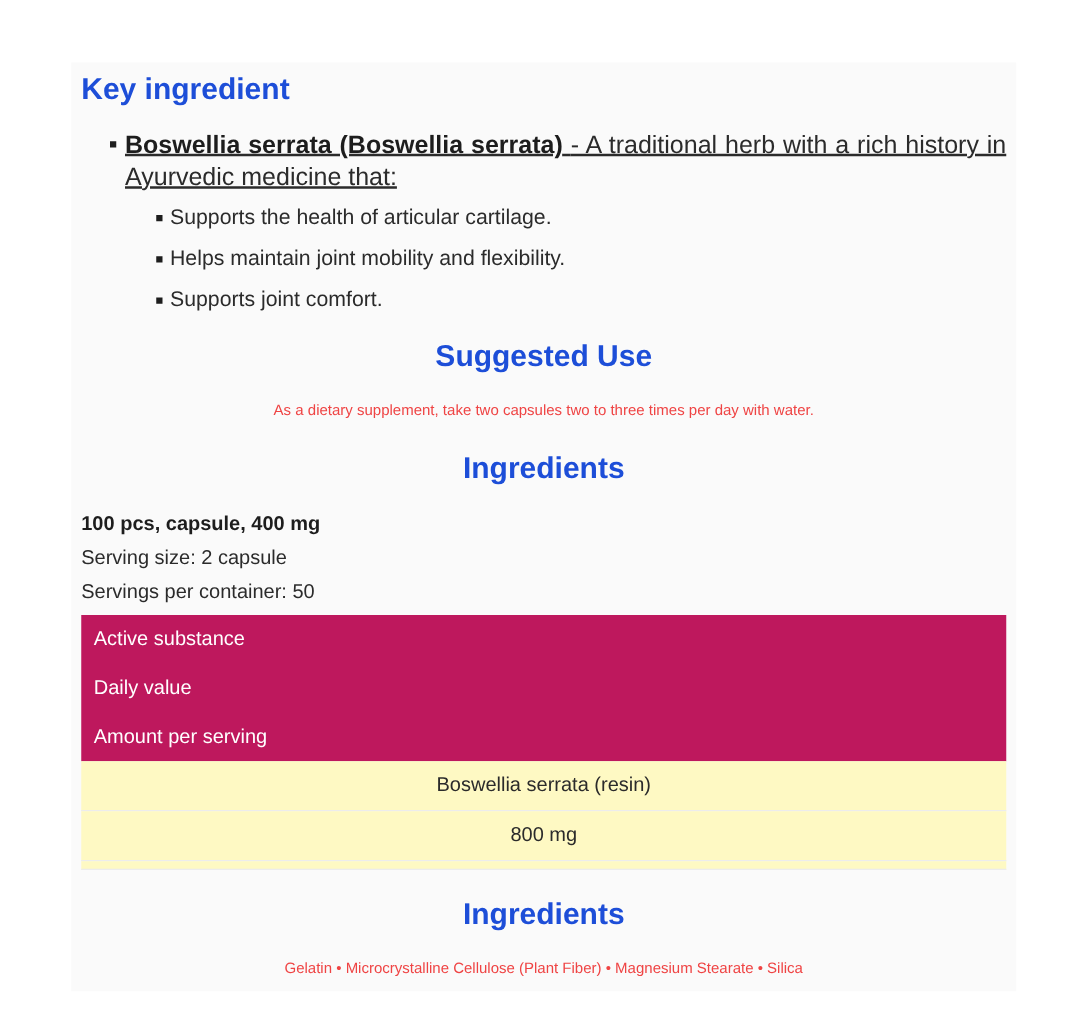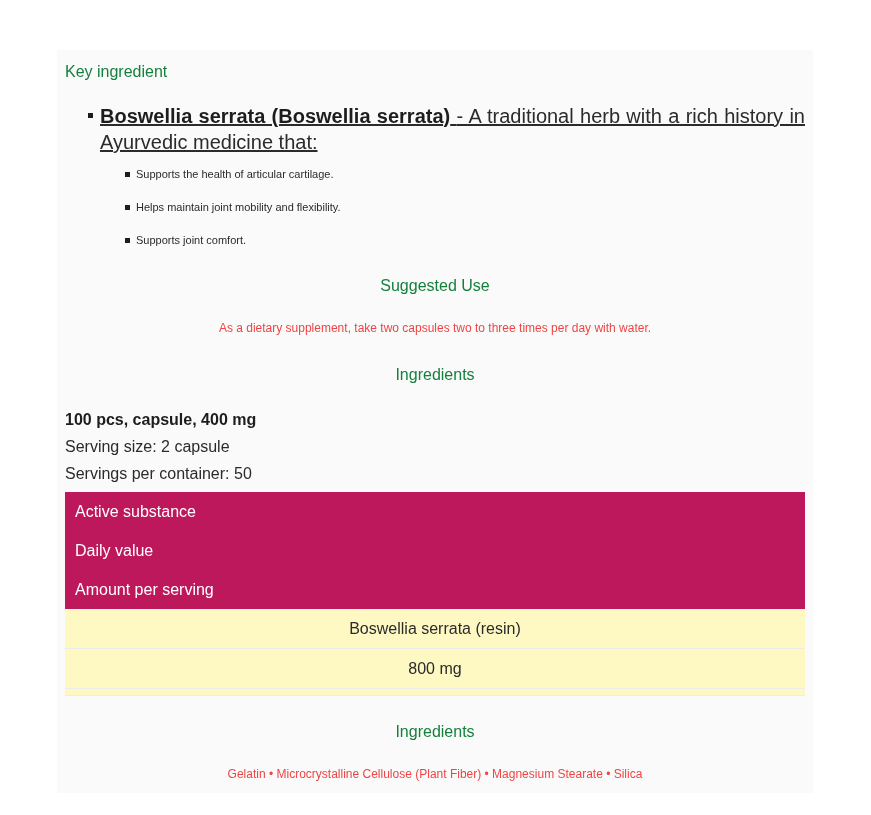--- a/index.html
+++ b/index.html
@@ -11,23 +11,23 @@
     position: relative;
   }
   .panel {
     position: absolute;
     left: 57px; top: 50px;
     width: 756px; min-height: 715px;
     background: #fafafa;
     padding: 10px 8px 8px 8px;
   }
   .heading {
-    font-size: 16px;
-    font-weight: 400;
-    color: #15803d;
+    font-size: 24px;
+    font-weight: 700;
+    color: #1d4ed8;
     line-height: 23px;
   }
   .mt { margin-top: 24px; text-align: center; }
   .body-text {
     font-size: 12px;
     line-height: 21px;
     color: #ef4444;
     text-align: center;
   }
   .para { margin-top: 21px; }
@@ -49,21 +49,21 @@
     position: absolute;
     width: 5px; height: 5px;
     background: #1d1d1d;
     display: inline-block;
   }
   .sq-l1 { left: 23px; top: 10px; }
   .sub-list { margin-top: 9px; }
   .sub-item {
     position: relative;
     padding-left: 71px;
-    font-size: 11px;
+    font-size: 17px;
     line-height: 20px;
     margin-bottom: 13px;
     color: #2b2b2b;
   }
   .sq-l2 { left: 60px; top: 8px; }
 
   
   .spec { margin-top: 20px; }
   .spec-line { font-size: 16px; line-height: 27px; color: #2b2b2b; }
   .spec-bold { font-weight: 700; color: #1d1d1d; }

